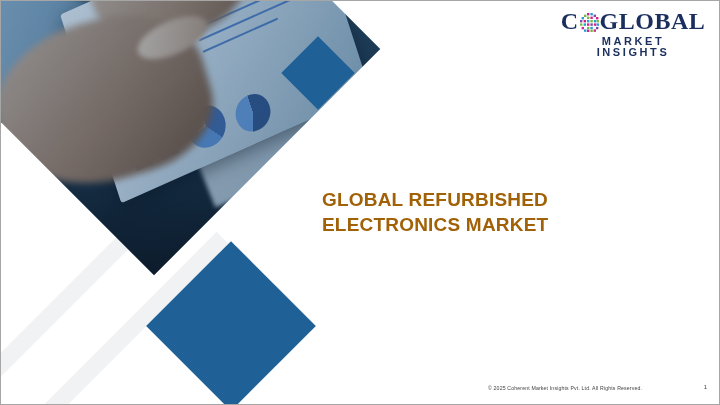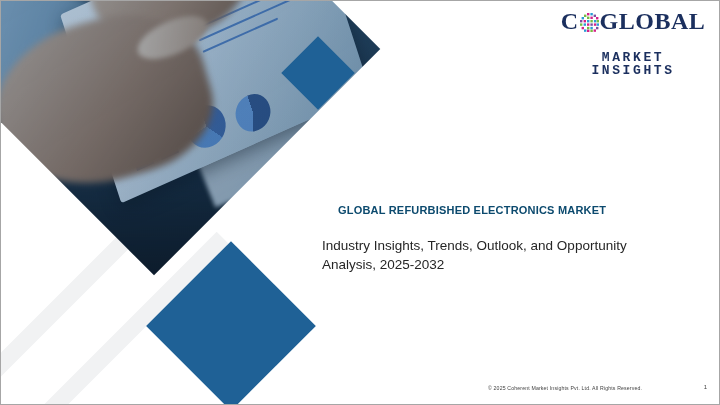--- a/index.html
+++ b/index.html
@@ -147,40 +147,40 @@
   }
   #logo-o{
     display:inline-block;
     width:19px;height:19px;
     margin:0 1px;
     position:relative;
     top:1px;
   }
   #logo-o svg{display:block;}
   #logo-tagline{
-    margin-top:18px;
-    font-family:Liberation Mono, monospace;
-    font-size:13px;
+    margin-top:3px;
+    font-family:Liberation Sans, sans-serif;
+    font-size:11px;
     font-weight:700;
     color:#1b2f5e;
     letter-spacing:2.6px;
     line-height:1;
   }
 
   
   #title-block{
     position:absolute;
     left:321px; top:186px;
     width:330px;
   }
   #slide-title{
-    margin:16px;
-    font-size:11px;
+    margin:0;
+    font-size:19px;
     font-weight:700;
-    color:#0c4a6e;
+    color:#a16207;
     line-height:1.32;
     letter-spacing:.2px;
   }
   #slide-subtitle{
     margin:18px 0 0 0;
     font-size:13.5px;
     font-weight:400;
     color:#262626;
     line-height:1.45;
   }
@@ -282,21 +282,20 @@
           <rect x="13.6" y="16.4" width="2.4" height="2.4" fill="#d6218a"></rect>
         </svg>
       </span>
       <span>GLOBAL</span>
     </div>
     <div id="logo-tagline">MARKET INSIGHTS</div>
   </div>
 
   <div id="title-block">
     <h1 id="slide-title">GLOBAL REFURBISHED ELECTRONICS MARKET</h1>
-    <p id="slide-subtitle">Industry Insights, Trends, Outlook, and Opportunity Analysis, 2025-2032</p>
   </div>
 
   <div id="footer">
     <span id="footer-copyright">© 2025 Coherent Market Insights Pvt. Ltd. All Rights Reserved.</span>
     <span id="footer-page">1</span>
   </div>
 
 </div>
 
 </body></html>

